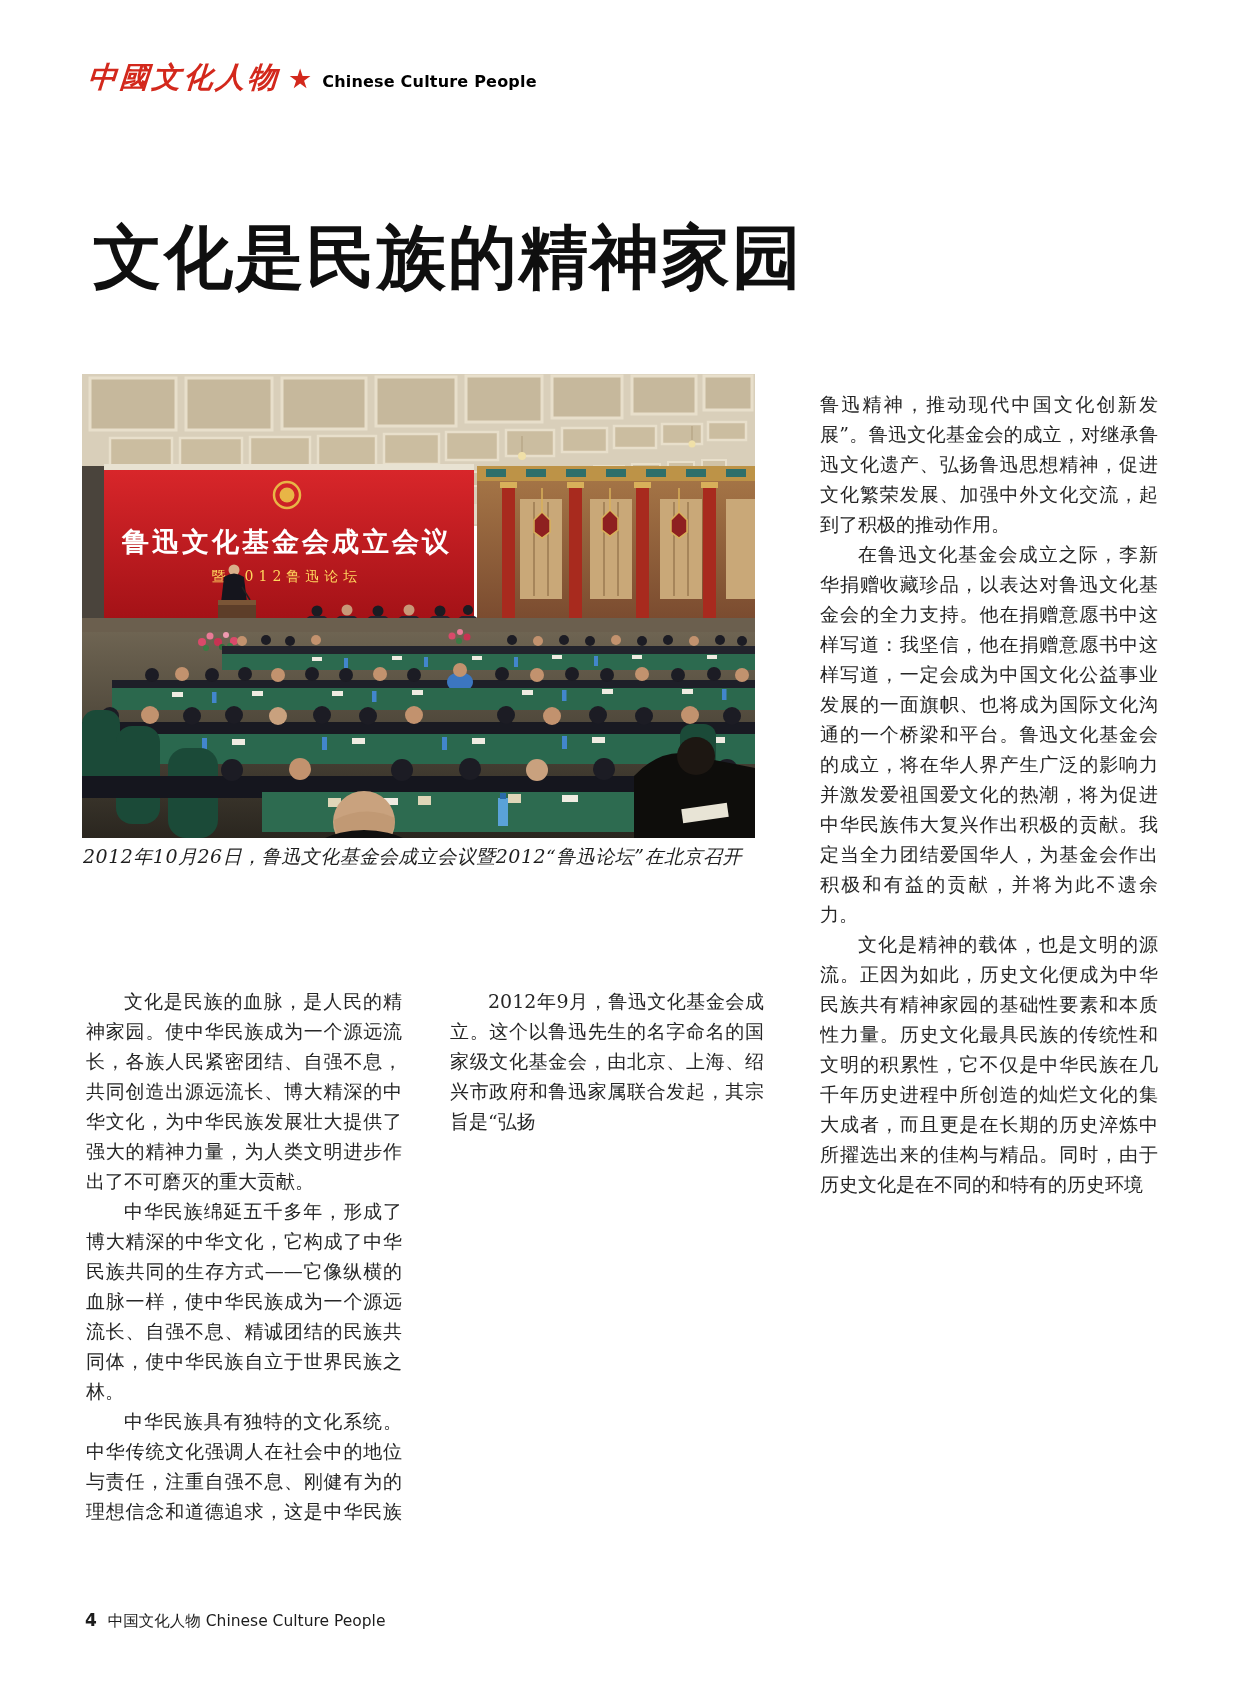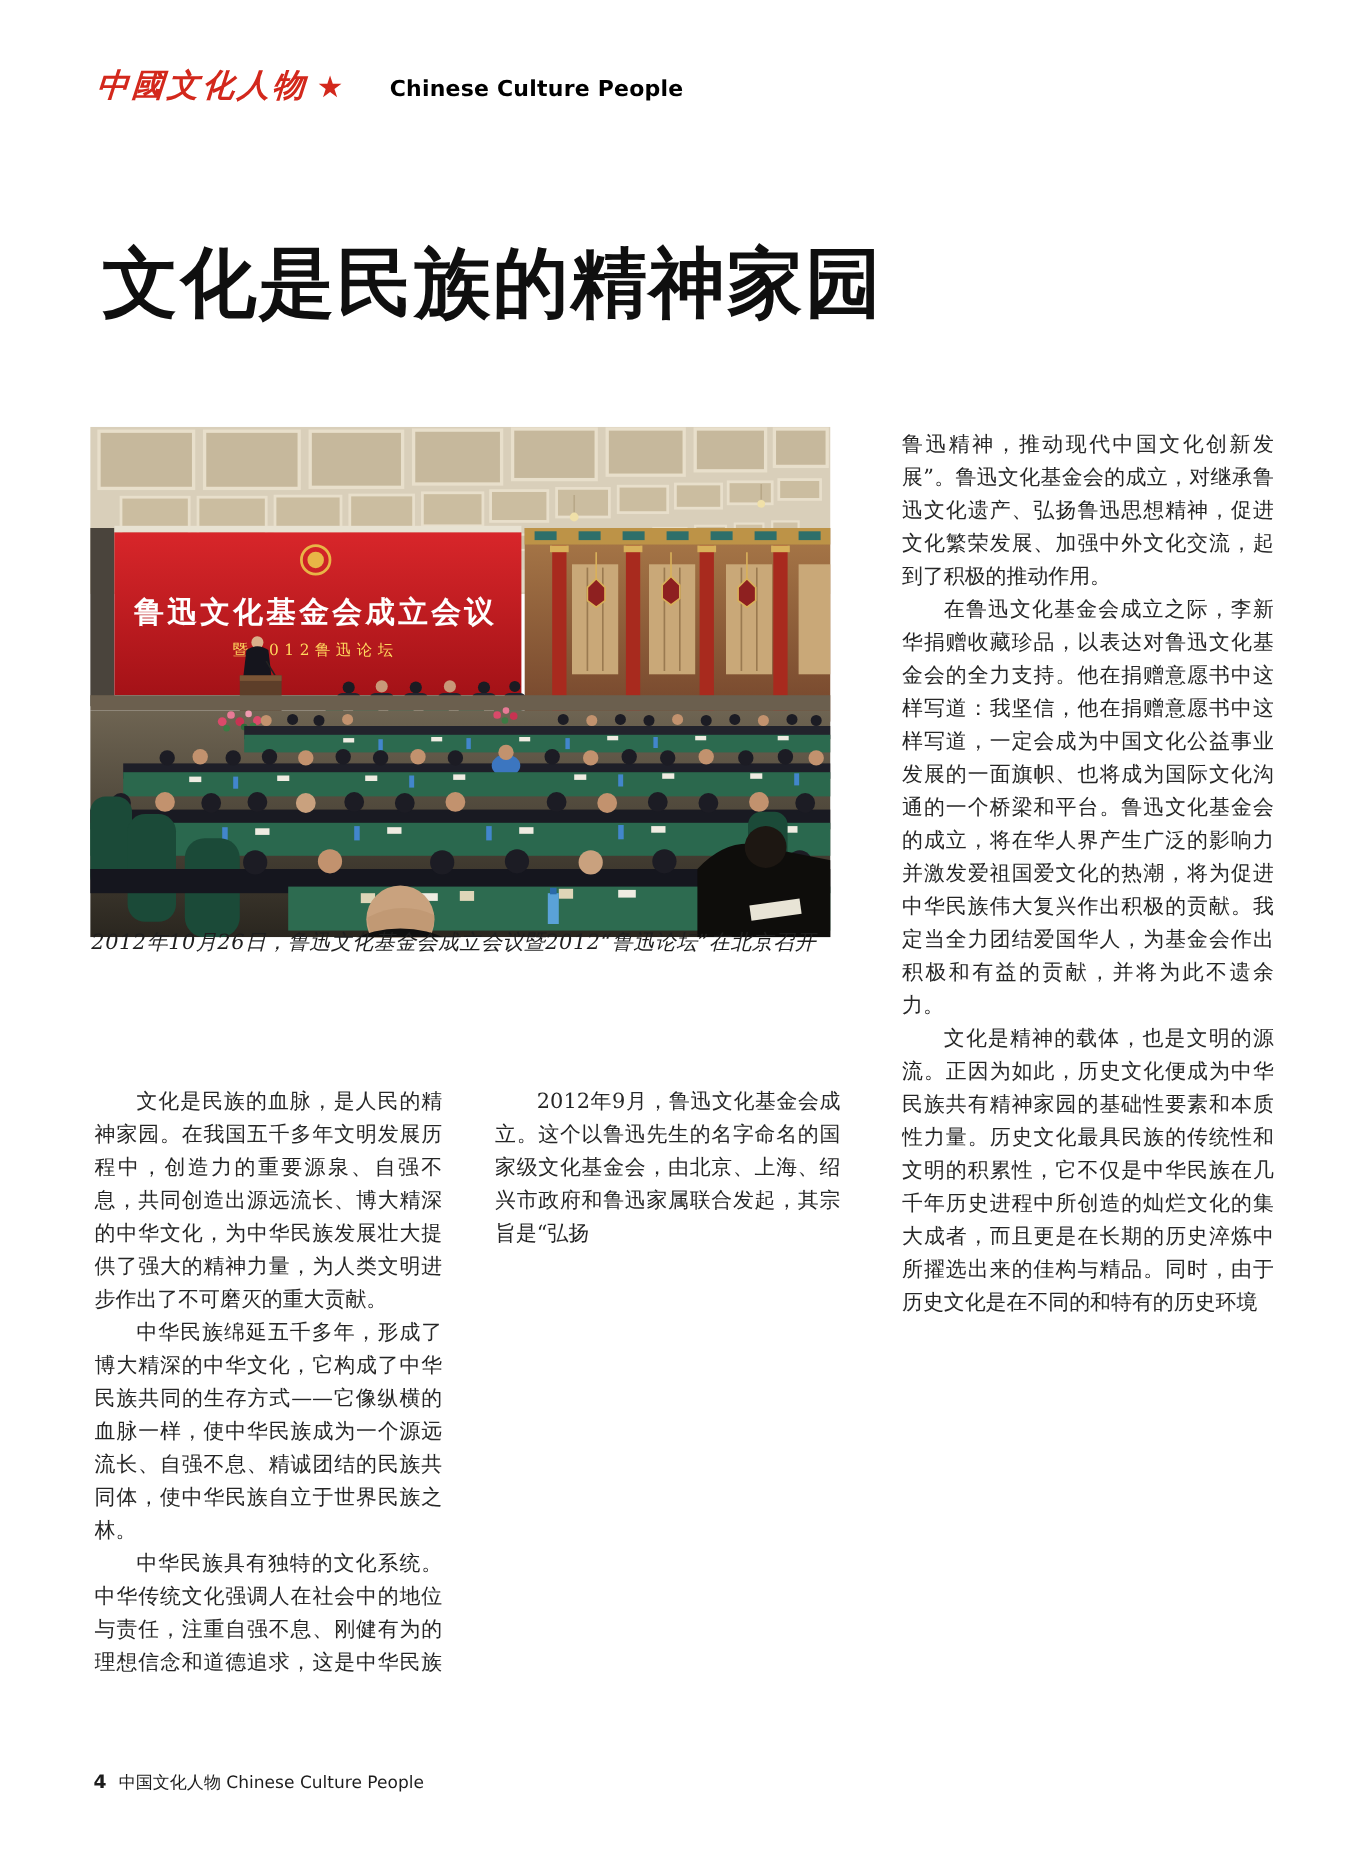--- a/index.html
+++ b/index.html
@@ -9,30 +9,30 @@
     font-family:"DejaVu Serif","Liberation Serif",serif;
   }
   
   .mast{position:absolute;left:88px;top:58px;display:flex;align-items:baseline;}
   .logo-zh{
     color:#d3281c;font-size:29px;font-weight:bold;font-style:italic;
     letter-spacing:3px;transform:skewX(-4deg);
   }
   .logo-star{color:#d3281c;font-size:27px;font-style:normal;margin:0 10px 0 8px;position:relative;top:1px;}
   .logo-en{
-    color:#000;font-size:20px;font-weight:bold;
-    font-family:"DejaVu Sans","Liberation Sans",sans-serif;letter-spacing:0.2px;margin-left:32px;
+    color:#000;font-size:16px;font-weight:bold;
+    font-family:"DejaVu Sans","Liberation Sans",sans-serif;letter-spacing:0.2px;
   }
   
   .headline{
     position:absolute;left:93px;top:166px;
     font-size:69px;font-weight:bold;color:#0f0f0f;letter-spacing:2px;white-space:nowrap;
   }
   
-  .photo-wrap{position:absolute;left:82px;top:388px;width:673px;height:464px;}
+  .photo-wrap{position:absolute;left:82px;top:374px;width:673px;height:464px;}
   .photo-wrap svg{display:block;}
   .caption{
     position:absolute;left:83px;top:844px;width:672px;
     font-size:19px;font-style:italic;color:#1e1e1e;letter-spacing:0.5px;white-space:nowrap;
   }
   
   .col{
     position:absolute;font-size:19px;line-height:30px;color:#262626;
     text-align:justify;overflow:hidden;
   }
@@ -391,21 +391,21 @@
         <path d="M552 464 L552 402 Q584 368 622 384 L673 394 L673 464 Z" fill="#0e0d0b"></path>
         <circle cx="614" cy="382" r="19" fill="#1d1712"></circle>
         <rect x="600" y="432" width="46" height="14" fill="#e8e4d6" transform="rotate(-8 623 439)"></rect>
       </g>
     </svg>
   </div>
 
   <div class="caption">2012年10月26日，鲁迅文化基金会成立会议暨2012“鲁迅论坛”在北京召开</div>
 
   <div class="col col-left">
-    <p class="ind">文化是民族的血脉，是人民的精神家园。在我国五千多年文明发展历程中，创造力的重要源泉、自强不息，共同创造出源远流长、博大精深的中华文化，为中华民族发展壮大提供了强大的精神力量，为人类文明进步作出了不可磨灭的重大贡献。</p>
+    <p class="ind">文化是民族的血脉，是人民的精神家园。使中华民族成为一个源远流长，各族人民紧密团结、自强不息，共同创造出源远流长、博大精深的中华文化，为中华民族发展壮大提供了强大的精神力量，为人类文明进步作出了不可磨灭的重大贡献。</p>
     <p class="ind">中华民族绵延五千多年，形成了博大精深的中华文化，它构成了中华民族共同的生存方式——它像纵横的血脉一样，使中华民族成为一个源远流长、自强不息、精诚团结的民族共同体，使中华民族自立于世界民族之林。</p>
     <p class="ind">中华民族具有独特的文化系统。中华传统文化强调人在社会中的地位与责任，注重自强不息、刚健有为的理想信念和道德追求，这是中华民族最根本的精神基因。特别是儒家所倡导的讲仁</p>
   </div>
 
   <div class="col col-mid">
     <p class="ind">2012年9月，鲁迅文化基金会成立。这个以鲁迅先生的名字命名的国家级文化基金会，由北京、上海、绍兴市政府和鲁迅家属联合发起，其宗旨是“弘扬</p>
   </div>
 
   <div class="col col-right">
     <p>鲁迅精神，推动现代中国文化创新发展”。鲁迅文化基金会的成立，对继承鲁迅文化遗产、弘扬鲁迅思想精神，促进文化繁荣发展、加强中外文化交流，起到了积极的推动作用。</p>

